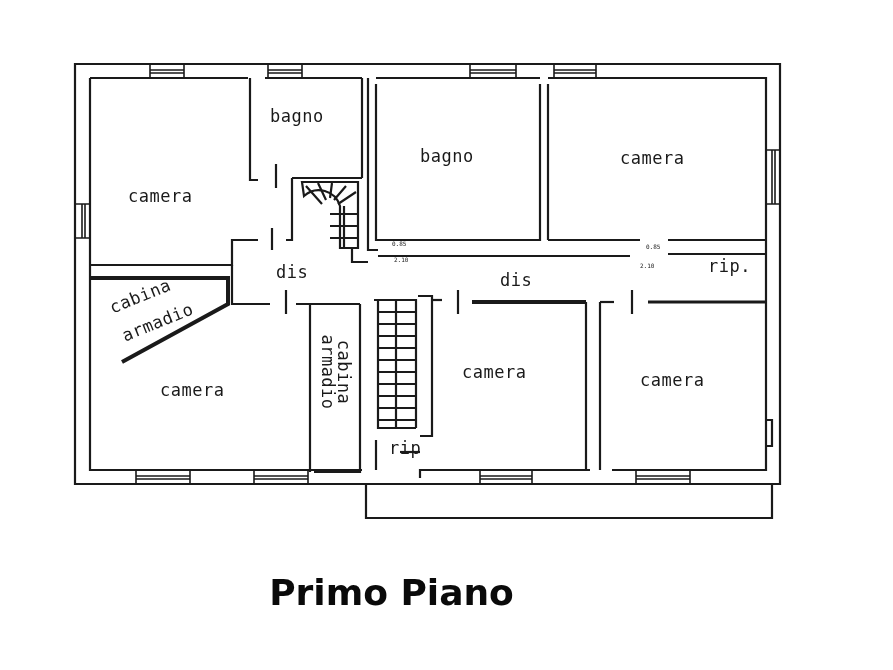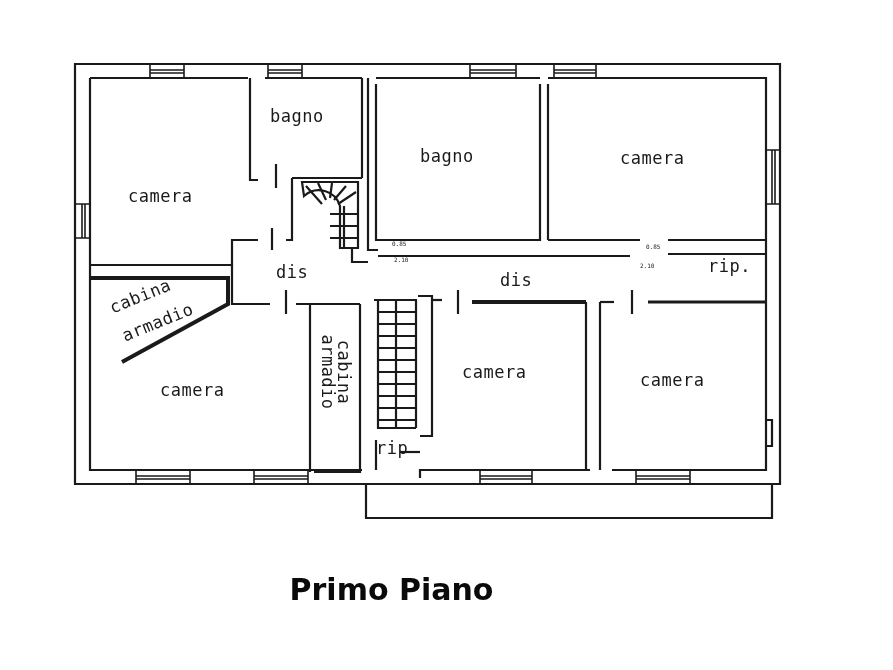--- a/index.html
+++ b/index.html
@@ -1,19 +1,19 @@
 <!DOCTYPE html>
 <html><head>
   <meta charset="utf-8">
   <style>
     html, body { margin: 0; padding: 0; background: #ffffff; }
     body { width: 893px; height: 670px; position: relative; overflow: hidden; font-family: "DejaVu Sans", sans-serif; }
     #plan { position: absolute; left: 0; top: 0; width: 893px; height: 670px; }
     .room-label { position: absolute; font-family: "DejaVu Sans Mono", monospace; font-size: 17px; color: #1a1a1a; letter-spacing: 0.5px; white-space: nowrap; }
-    .title { position: absolute; left: 0; width: 893px; top: 572px; text-align: center; font-family: "DejaVu Sans", sans-serif; font-weight: bold; font-size: 30px; color: #0a0a0a; padding-right: 110px; box-sizing: border-box; }
+    .title { position: absolute; left: 0; width: 893px; top: 572px; text-align: center; font-family: "DejaVu Sans", sans-serif; font-weight: bold; font-size: 36px; color: #0a0a0a; padding-right: 110px; box-sizing: border-box; }
     .small-dim { position: absolute; font-family: "DejaVu Sans Mono", monospace; font-size: 6px; color: #222; }
   </style>
 </head>
 <body>
 
 <svg id="plan" viewBox="0 0 893 670" xmlns="http://www.w3.org/2000/svg">
   <g fill="none" stroke="#1a1a1a" stroke-width="2.2">
 
     <path d="M75 64 H780 V484 H75 Z"></path>
 
@@ -95,20 +95,20 @@
 <div class="room-label" style="left:276px; top:262px;">dis</div>
 <div class="room-label" style="left:500px; top:270px;">dis</div>
 <div class="room-label" style="left:708px; top:256px;">rip.</div>
 <div class="room-label" style="left:108px; top:286px; transform: rotate(-22deg);">cabina</div>
 <div class="room-label" style="left:120px; top:312px; transform: rotate(-22deg);">armadio</div>
 <div class="room-label" style="left:160px; top:380px;">camera</div>
 <div class="room-label" style="left:312px; top:362px; transform: rotate(90deg);">cabina</div>
 <div class="room-label" style="left:290px; top:362px; transform: rotate(90deg);">armadio</div>
 <div class="room-label" style="left:462px; top:362px;">camera</div>
 <div class="room-label" style="left:640px; top:370px;">camera</div>
-<div class="room-label" style="left:376px; top:438px;">rip</div>
+<div class="room-label" style="left:389px; top:438px;">rip</div>
 
 <div class="small-dim" style="left:392px; top:240px;">0.85</div>
 <div class="small-dim" style="left:394px; top:256px;">2.10</div>
 <div class="small-dim" style="left:646px; top:243px;">0.85</div>
 <div class="small-dim" style="left:640px; top:262px;">2.10</div>
 
 <div class="title">Primo Piano</div>
 
 </body></html>

